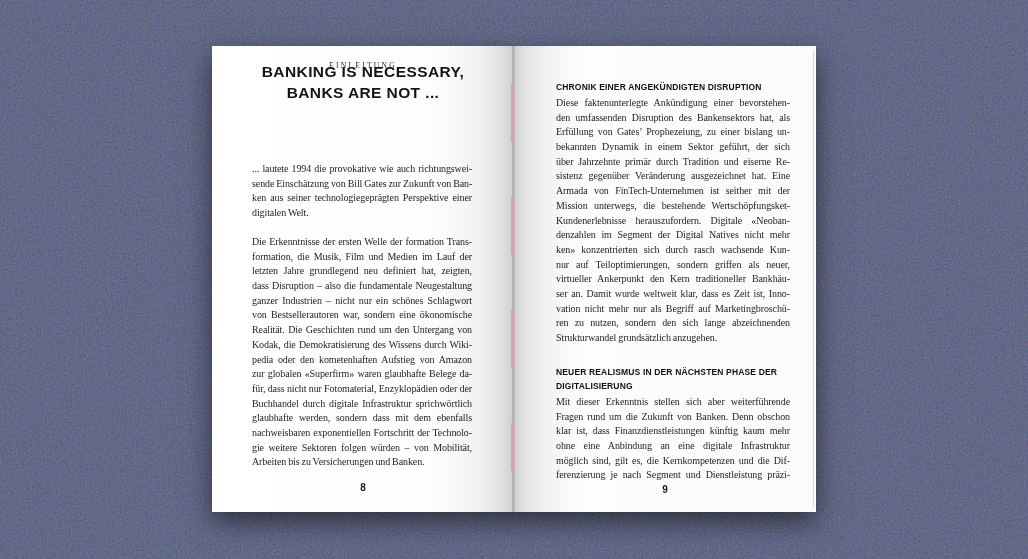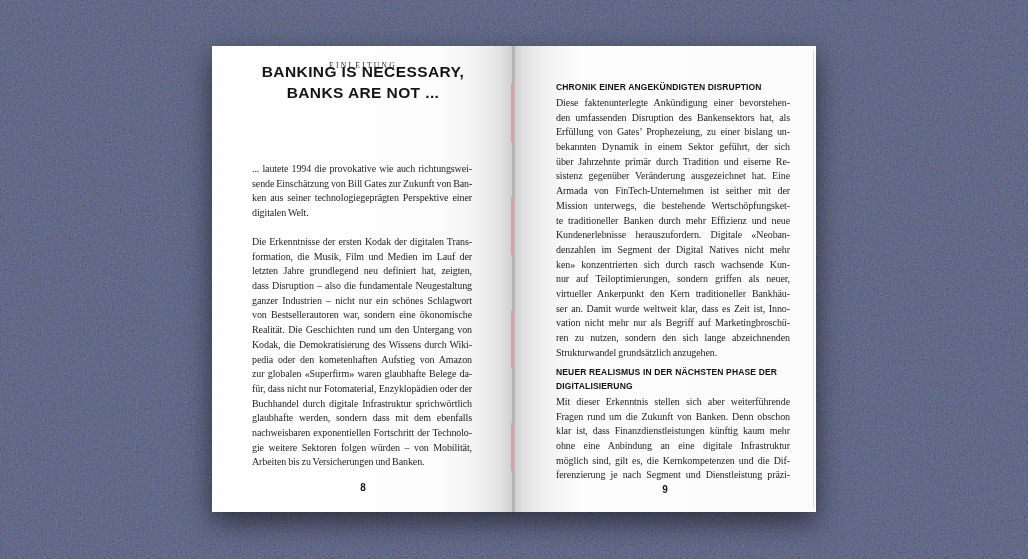--- a/index.html
+++ b/index.html
@@ -104,21 +104,21 @@
           <div class="txtline">BANKING IS NECESSARY,</div>
           <div class="txtline">BANKS ARE NOT ...</div>
         </h1>
       <div class="body bodyL p1">
           <div class="txtline">... lautete 1994 die provokative wie auch richtungswei-</div>
           <div class="txtline">sende Einschätzung von Bill Gates zur Zukunft von Ban-</div>
           <div class="txtline">ken aus seiner technologiegeprägten Perspektive einer</div>
           <div class="txtline lastline">digitalen Welt.</div>
         </div>
       <div class="body bodyL p2">
-          <div class="txtline">Die Erkenntnisse der ersten Kodak der digitalen Trans-</div>
+          <div class="txtline">Die Erkenntnisse der ersten Welle der formation Trans-</div>
           <div class="txtline">formation, die Musik, Film und Medien im Lauf der</div>
           <div class="txtline">letzten Jahre grundlegend neu definiert hat, zeigten,</div>
           <div class="txtline">dass Disruption – also die fundamentale Neugestaltung</div>
           <div class="txtline">ganzer Industrien – nicht nur ein schönes Schlagwort</div>
           <div class="txtline">von Bestsellerautoren war, sondern eine ökonomische</div>
           <div class="txtline">Realität. Die Geschichten rund um den Untergang von</div>
           <div class="txtline">Kodak, die Demokratisierung des Wissens durch Wiki-</div>
           <div class="txtline">pedia oder den kometenhaften Aufstieg von Amazon</div>
           <div class="txtline">zur globalen «Superfirm» waren glaubhafte Belege da-</div>
           <div class="txtline">für, dass nicht nur Fotomaterial, Enzyklopädien oder der</div>
@@ -139,21 +139,20 @@
         </div>
       <div class="body bodyR s1">
           <div class="txtline">Diese faktenunterlegte Ankündigung einer bevorstehen-</div>
           <div class="txtline">den umfassenden Disruption des Bankensektors hat, als</div>
           <div class="txtline">Erfüllung von Gates’ Prophezeiung, zu einer bislang un-</div>
           <div class="txtline">bekannten Dynamik in einem Sektor geführt, der sich</div>
           <div class="txtline">über Jahrzehnte primär durch Tradition und eiserne Re-</div>
           <div class="txtline">sistenz gegenüber Veränderung ausgezeichnet hat. Eine</div>
           <div class="txtline">Armada von FinTech-Unternehmen ist seither mit der</div>
           <div class="txtline">Mission unterwegs, die bestehende Wertschöpfungsket-</div>
-          <div class="txtline">te traditioneller Banken durch mehr Effizienz und neue</div>
           <div class="txtline">Kundenerlebnisse herauszufordern. Digitale «Neoban-</div>
           <div class="txtline">denzahlen im Segment der Digital Natives nicht mehr</div>
           <div class="txtline">ken» konzentrierten sich durch rasch wachsende Kun-</div>
           <div class="txtline">nur auf Teiloptimierungen, sondern griffen als neuer,</div>
           <div class="txtline">virtueller Ankerpunkt den Kern traditioneller Bankhäu-</div>
           <div class="txtline">ser an. Damit wurde weltweit klar, dass es Zeit ist, Inno-</div>
           <div class="txtline">vation nicht mehr nur als Begriff auf Marketingbroschü-</div>
           <div class="txtline">ren zu nutzen, sondern den sich lange abzeichnenden</div>
           <div class="txtline lastline">Strukturwandel grundsätzlich anzugehen.</div>
         </div>

